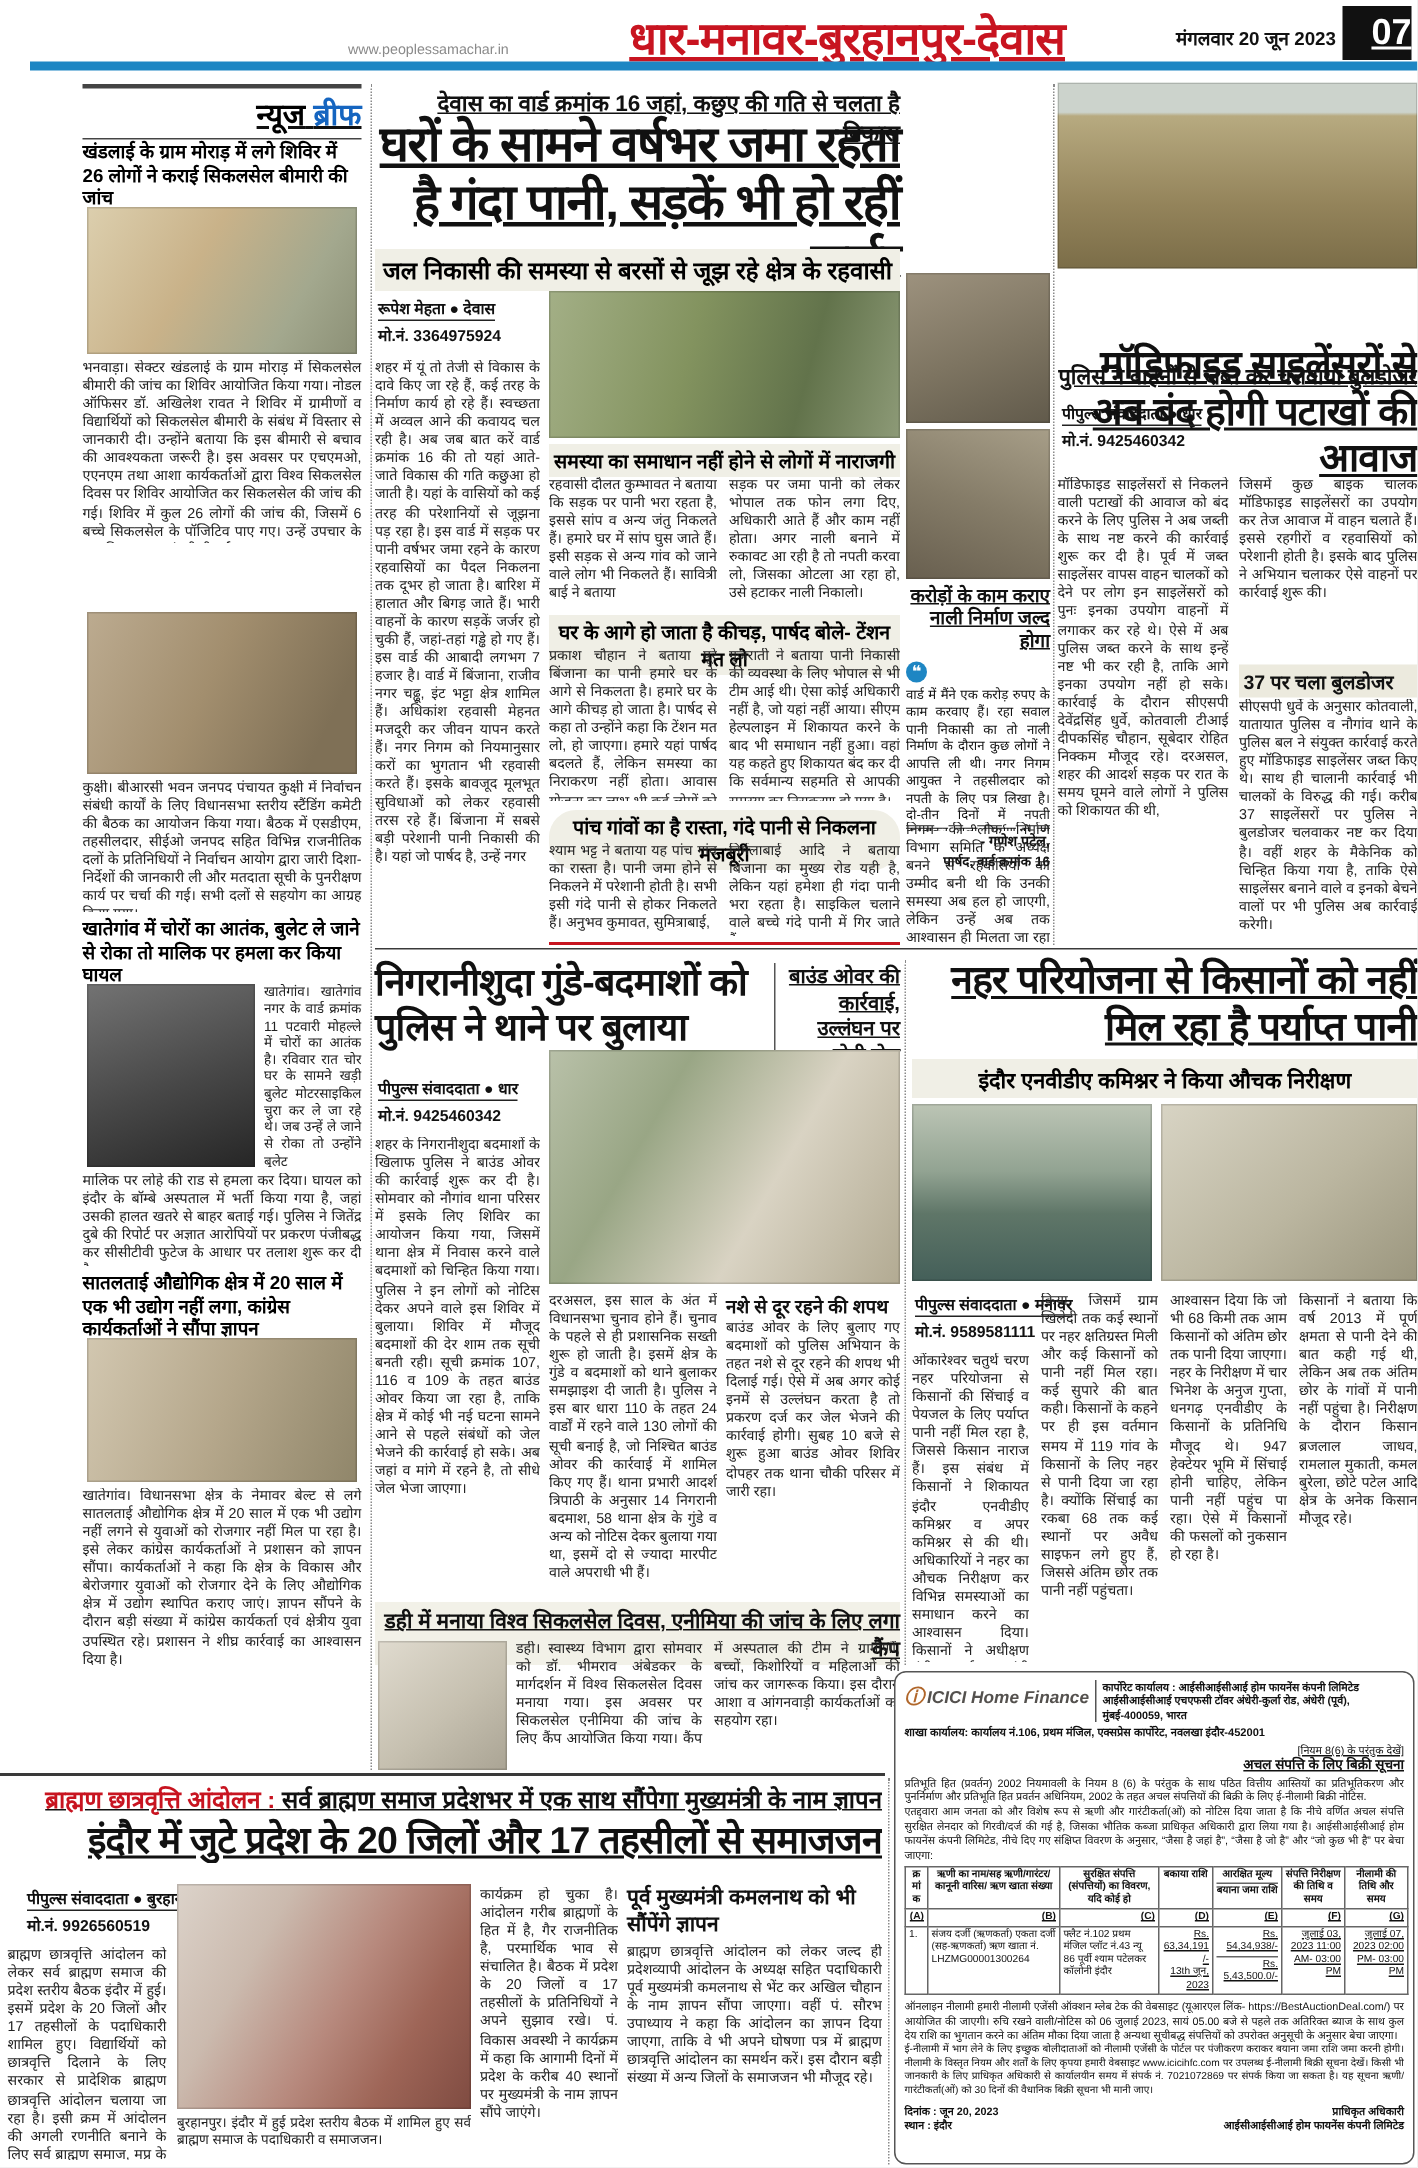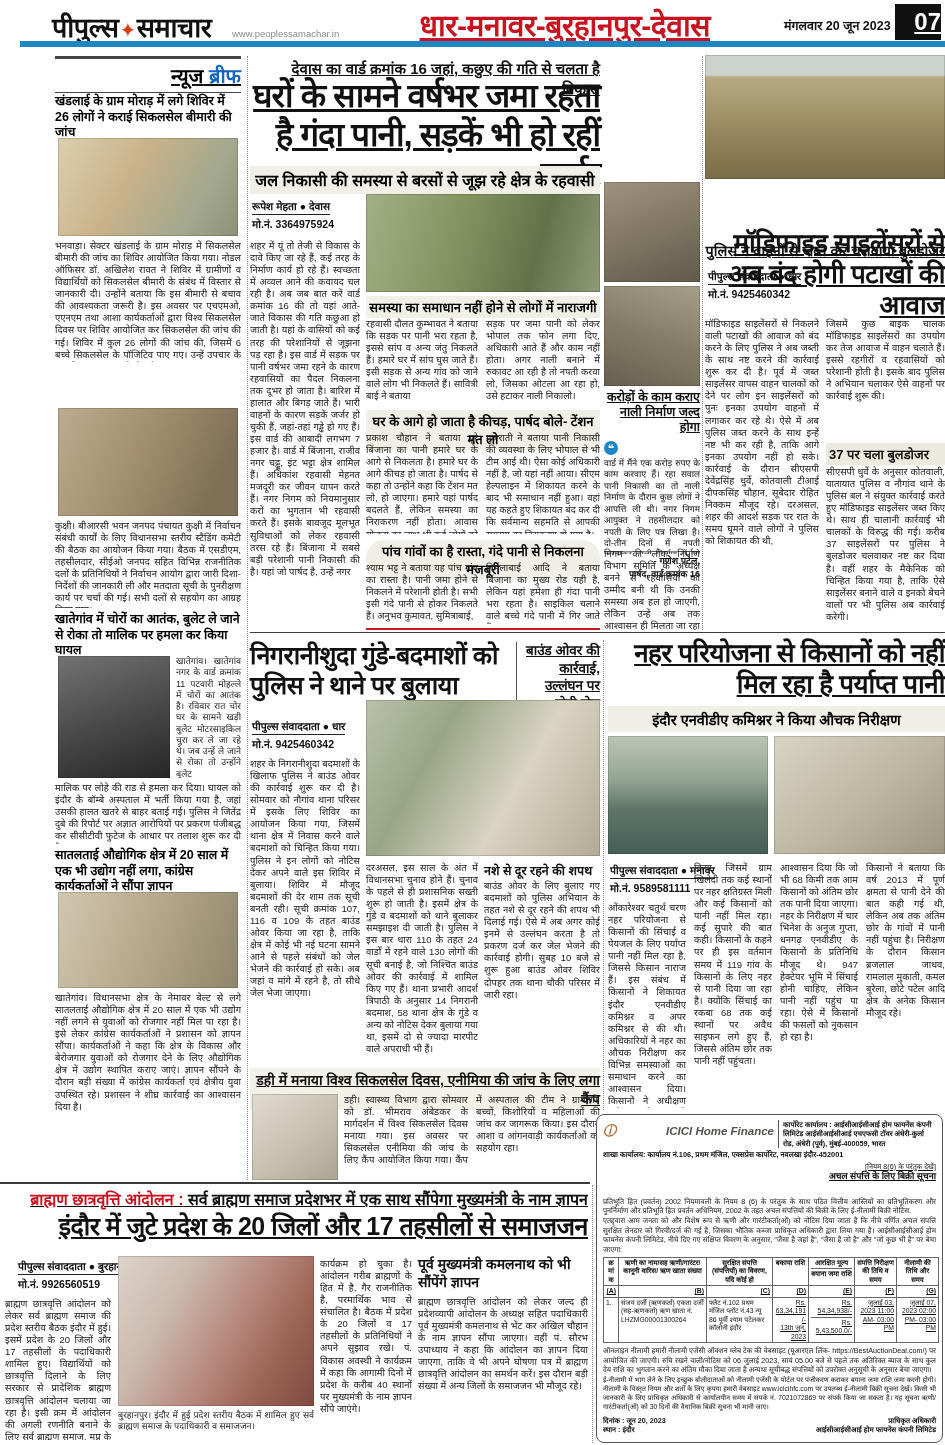--- a/index.html
+++ b/index.html
@@ -25,23 +25,20 @@
       font-size:7.2px;line-height:1.3;padding:5px 6px;box-sizing:border-box;}
   .ad table{width:100%;border-collapse:collapse;table-layout:fixed;}
   .ad th,.ad td{border:1px solid #666;padding:1px 2px;font-size:6.8px;line-height:1.25;vertical-align:top;word-wrap:break-word;}
   .ad th{font-weight:bold;text-align:center;}
 </style>
 </head>
 <body>
 
 <div class="page">
 
-  <div class="abs" style="left:52px;top:8px;font-size:27px;font-weight:bold;letter-spacing:-0.5px;">
-    <span>पीपुल्स</span><span style="color:#e03a12;font-size:20px;padding:0 1px;">✦</span><span>समाचार</span>
-  </div>
   <div class="abs" style="left:232px;top:28px;font-size:9.5px;color:#8a8a8a;">www.peoplessamachar.in</div>
   <div class="abs ctr b" style="left:330px;top:4px;width:380px;font-size:30px;color:#c81420;letter-spacing:-0.5px;">धार-मनावर-बुरहानपुर-देवास</div>
   <div class="abs b" style="left:784px;top:17px;font-size:12.5px;">मंगलवार 20 जून 2023</div>
   <div class="abs ctr" style="left:895px;top:4px;width:46px;height:36px;background:#111;color:#fff;font-size:24px;font-weight:bold;line-height:36px;">07</div>
   <div class="abs" style="left:20px;top:41px;width:925px;height:6px;background:#1e86c3;"></div>
 
   <div class="abs ctr" style="left:55px;top:56px;width:186px;border-top:3px solid #444;border-bottom:1px solid #444;padding:3px 0;font-size:20px;font-weight:bold;">
     <span style="color:#000000;">न्यूज</span>&nbsp;<span style="color:#1565c0;">ब्रीफ</span>
   </div>
 
@@ -144,28 +141,28 @@
   </div>
   <div class="abs body-txt just" style="left:608px;top:902px;width:78px;height:206px;">ओंकारेश्वर चतुर्थ चरण नहर परियोजना से किसानों की सिंचाई व पेयजल के लिए पर्याप्त पानी नहीं मिल रहा है, जिससे किसान नाराज हैं। इस संबंध में किसानों ने शिकायत इंदौर एनवीडीए कमिश्नर व अपर कमिश्नर से की थी। अधिकारियों ने नहर का औचक निरीक्षण कर विभिन्न समस्याओं का समाधान करने का आश्वासन दिया। किसानों ने अधीक्षण यंत्री व कार्यपालन यंत्री पर मनमानी के आरोप भी लगाए। अधिकारियों ने नहर की मरम्मत के लिए ज्ञापन भी सौंपा। किसानों की समस्या को गंभीरता से लेते हुए एनवीडीए कमिश्नर ने 68 किलोमीटर छोर तक निरीक्षण किया,</div>
   <div class="abs body-txt just" style="left:694px;top:862px;width:78px;height:246px;">किया, जिसमें ग्राम खिलेदी तक कई स्थानों पर नहर क्षतिग्रस्त मिली और कई किसानों को पानी नहीं मिल रहा। कई सुपारे की बात कही। किसानों के कहने पर ही इस वर्तमान समय में 119 गांव के किसानों के लिए नहर से पानी दिया जा रहा है। क्योंकि सिंचाई का रकबा 68 तक कई स्थानों पर अवैध साइफन लगे हुए हैं, जिससे अंतिम छोर तक पानी नहीं पहुंचता।</div>
   <div class="abs body-txt just" style="left:780px;top:862px;width:78px;height:246px;">आश्वासन दिया कि जो भी 68 किमी तक आम किसानों को अंतिम छोर तक पानी दिया जाएगा। नहर के निरीक्षण में चार भिनेश के अनुज गुप्ता, धनगढ़ एनवीडीए के किसानों के प्रतिनिधि मौजूद थे। 947 हेक्टेयर भूमि में सिंचाई होनी चाहिए, लेकिन पानी नहीं पहुंच पा रहा। ऐसे में किसानों की फसलों को नुकसान हो रहा है।</div>
   <div class="abs body-txt just" style="left:866px;top:862px;width:79px;height:246px;">किसानों ने बताया कि वर्ष 2013 में पूर्ण क्षमता से पानी देने की बात कही गई थी, लेकिन अब तक अंतिम छोर के गांवों में पानी नहीं पहुंचा है। निरीक्षण के दौरान किसान ब्रजलाल जाधव, रामलाल मुकाती, कमल बुरेला, छोटे पटेल आदि क्षेत्र के अनेक किसान मौजूद रहे।</div>
 
   <div class="ad" style="left:596px;top:1114px;width:347px;height:329px;">
     <div style="display:flex;align-items:flex-start;">
       <div style="white-space:nowrap;padding-top:3px;">
         <span style="color:#b0662a;font-size:13px;font-style:italic;font-weight:bold;">ⓘ</span>
-        <span style="font-size:11.5px;font-weight:bold;font-style:italic;color:#54514e;padding-left:48px;">ICICI Home Finance</span>
+        <span style="font-size:11.5px;font-weight:bold;font-style:italic;color:#54514e;">ICICI Home Finance</span>
       </div>
       <div class="b" style="border-left:1.5px solid #555;margin-left:4px;padding-left:4px;font-size:7.2px;">कार्पोरेट कार्यालय : आईसीआईसीआई होम फायनेंस कंपनी लिमिटेड आईसीआईसीआई एचएफसी टॉवर अंधेरी-कुर्ला रोड, अंधेरी (पूर्व), मुंबई-400059, भारत</div>
     </div>
     <div class="b" style="margin-top:2px;font-size:7.4px;">शाखा कार्यालय: कार्यालय नं.106, प्रथम मंजिल, एक्सप्रेस कार्पोरेट, नवलखा इंदौर-452001</div>
     <div class="ctr" style="margin-top:2px;">[नियम 8(6) के परंतुक देखें]</div>
     <div class="ctr b" style="font-size:9px;">अचल संपत्ति के लिए बिक्री सूचना</div>
-    <div class="just" style="margin-top:14px;">प्रतिभूति हित (प्रवर्तन) 2002 नियमावली के नियम 8 (6) के परंतुक के साथ पठित वित्तीय आस्तियों का प्रतिभूतिकरण और पुनर्निर्माण और प्रतिभूति हित प्रवर्तन अधिनियम, 2002 के तहत अचल संपत्तियों की बिक्री के लिए ई-नीलामी बिक्री नोटिस.</div>
+    <div class="just" style="margin-top:1px;">प्रतिभूति हित (प्रवर्तन) 2002 नियमावली के नियम 8 (6) के परंतुक के साथ पठित वित्तीय आस्तियों का प्रतिभूतिकरण और पुनर्निर्माण और प्रतिभूति हित प्रवर्तन अधिनियम, 2002 के तहत अचल संपत्तियों की बिक्री के लिए ई-नीलामी बिक्री नोटिस.</div>
     <div class="just" style="margin-top:1px;">एतद्द्वारा आम जनता को और विशेष रूप से ऋणी और गारंटीकर्ता(ओं) को नोटिस दिया जाता है कि नीचे वर्णित अचल संपत्ति सुरक्षित लेनदार को गिरवी/दर्ज की गई है, जिसका भौतिक कब्जा प्राधिकृत अधिकारी द्वारा लिया गया है। आईसीआईसीआई होम फायनेंस कंपनी लिमिटेड, नीचे दिए गए संक्षिप्त विवरण के अनुसार, “जैसा है जहां है”, “जैसा है जो है” और “जो कुछ भी है” पर बेचा जाएगा:</div>
     <table style="margin-top:3px;">
       <colgroup>
           <col style="width:15px;">
           <col style="width:88px;">
           <col style="width:66px;">
           <col style="width:36px;">
           <col style="width:46px;">
           <col style="width:42px;">
           <col style="width:42px;">

